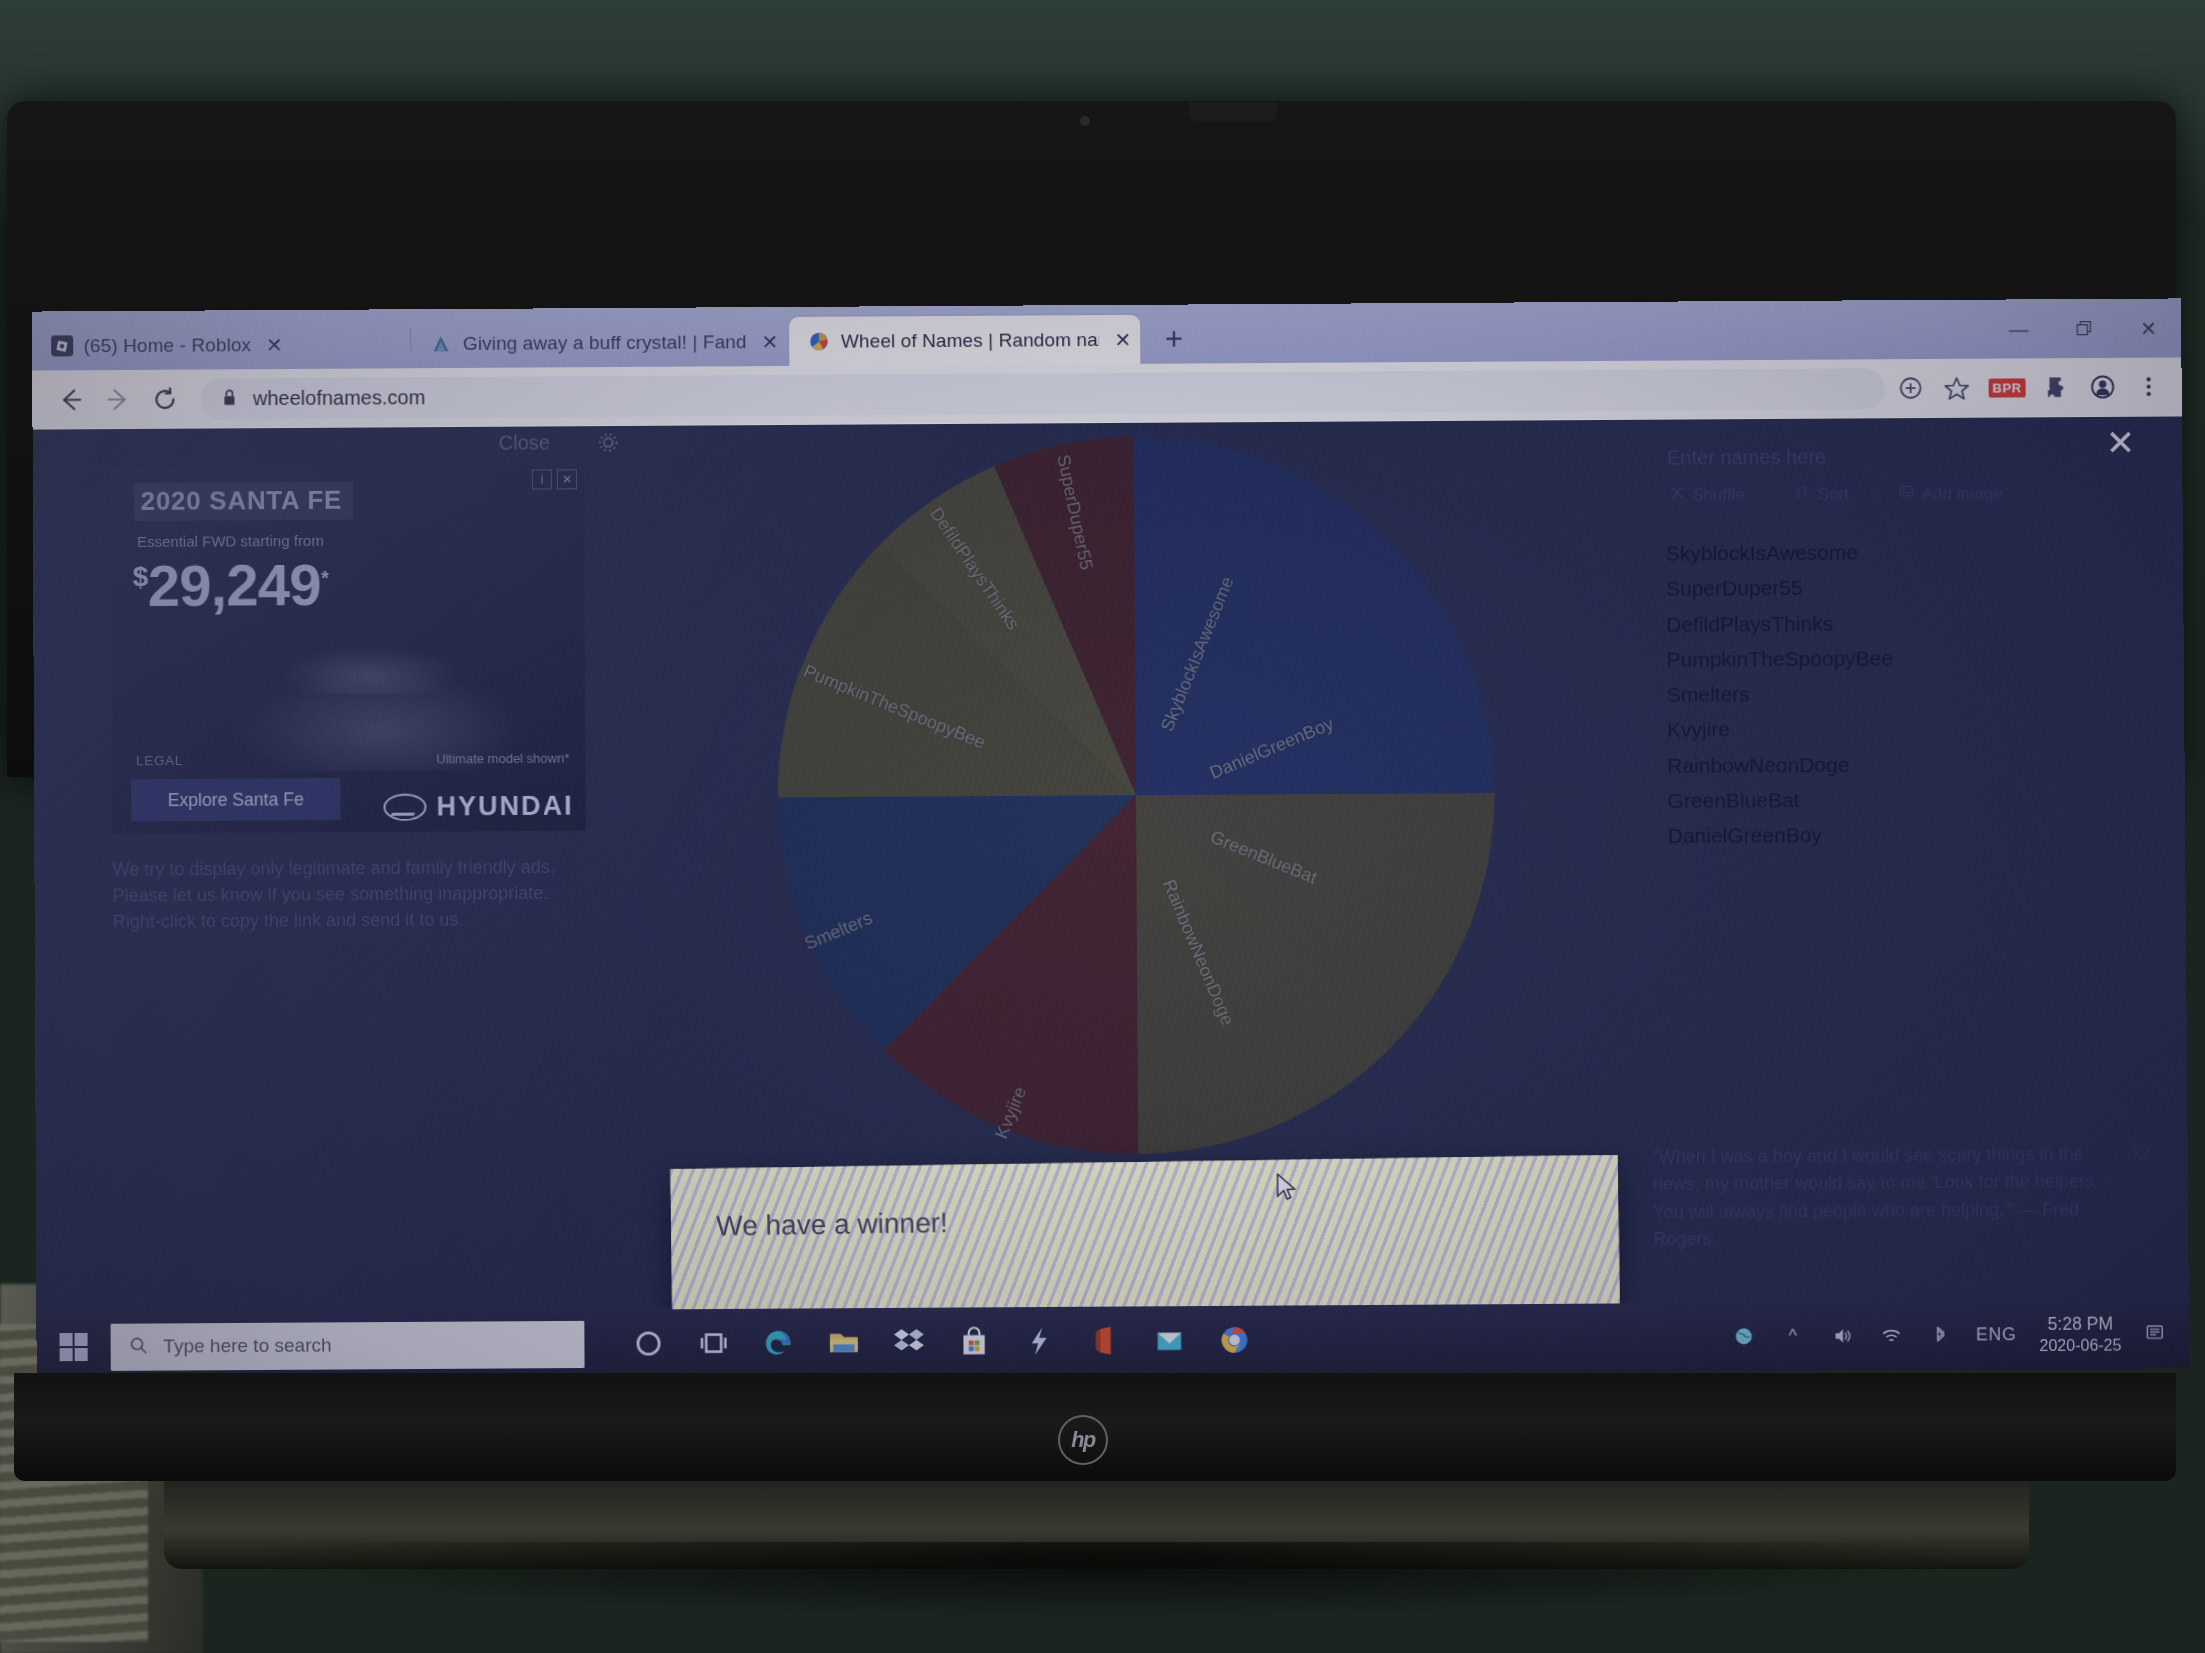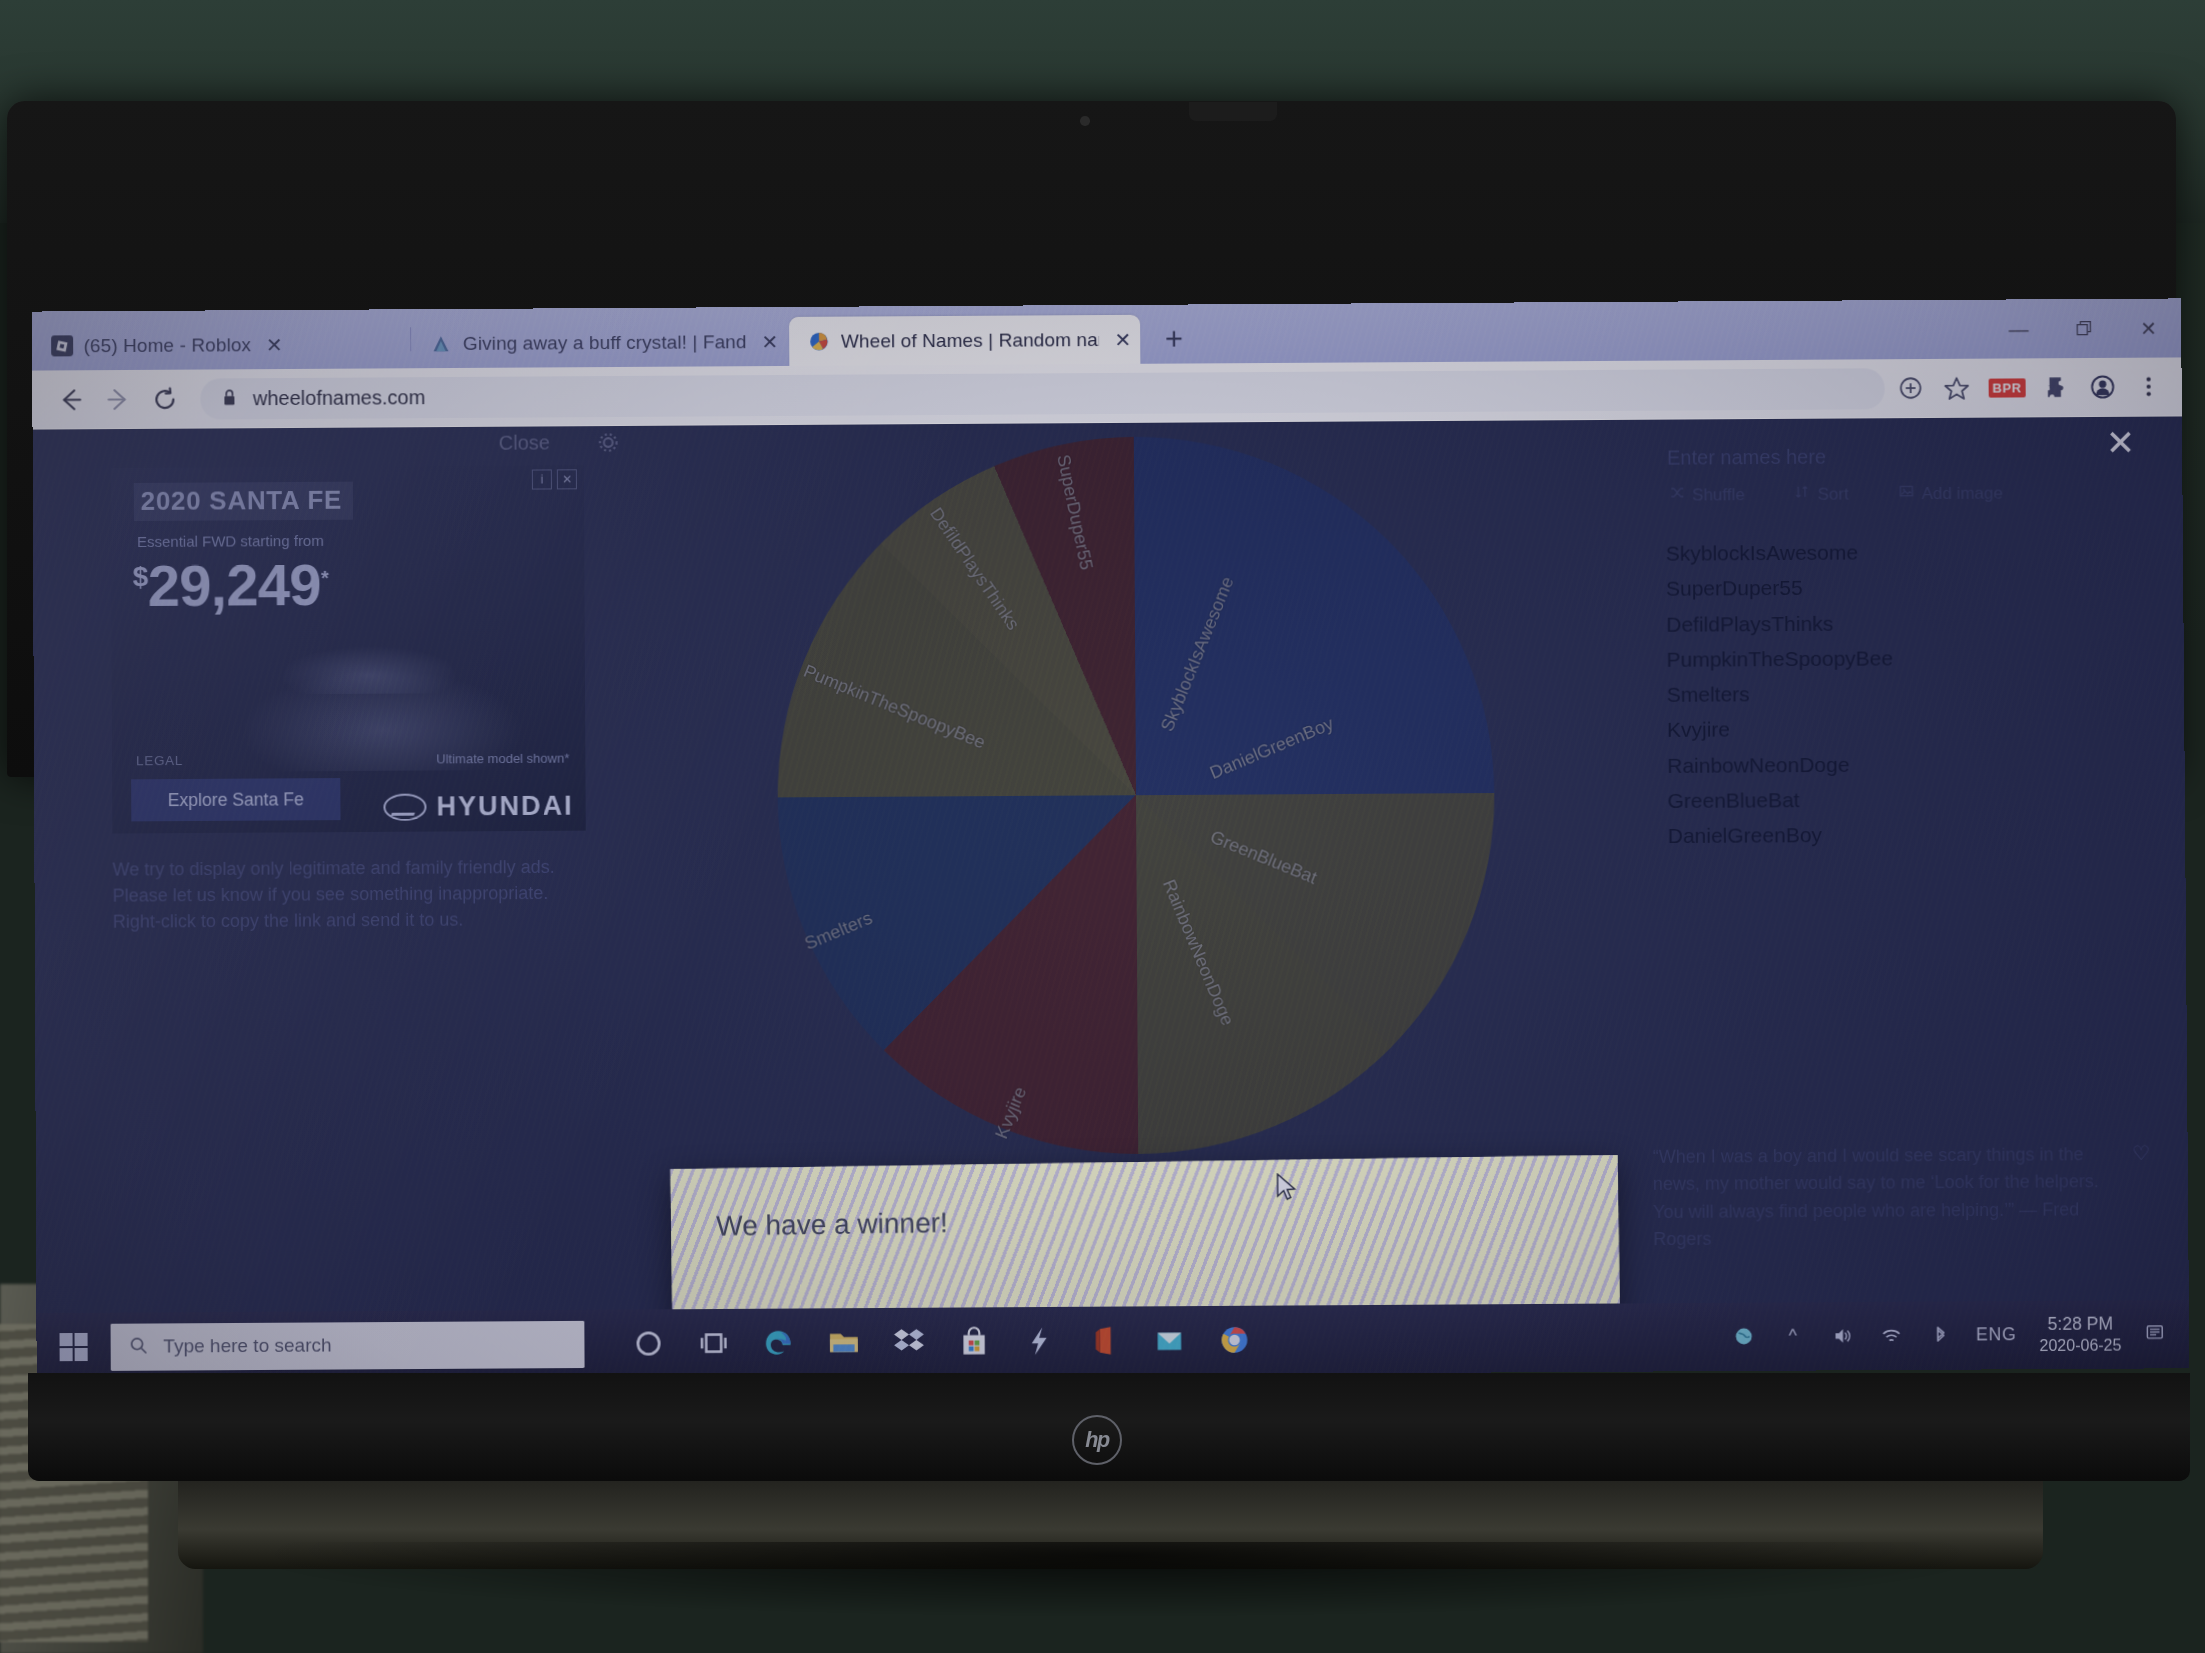--- a/index.html
+++ b/index.html
@@ -321,21 +321,21 @@
   }
   .tray-ico { width:26px; height:26px; display:flex; align-items:center; justify-content:center; color:#cdd2ef; font-size:17.6px;}
   #tray-lang { font-size:17.6px; color:#d4d8f0; letter-spacing:0.7px; }
   #clock { text-align:center; color:#e0e4f6; line-height:1.25; }
   #clock .t { font-size:17.6px; }
   #clock .d { font-size:16px; }
   #tray-notif { color:#cdd2ef; font-size:20px; }
 
   
   #base {
-    position:absolute; left:16px; top:1373px; width:2089px; height:281px;
+    position:absolute; left:2px; top:1373px; width:2089px; height:281px;
   }
   #base-body {
     position:absolute; left:12px; top:0; width:2162px; height:108px;
     background: linear-gradient(180deg,#121212 0%, #1a1a1a 45%, #0b0b0b 100%);
     border-radius: 0 0 10.8px 10.8px;
   }
   #hp-logo {
     position:absolute; left:1081px; top:42px; width:50px; height:50px;
     transform: translateX(-50%);
     border-radius:50%; border:2.7px solid #5e6068;

